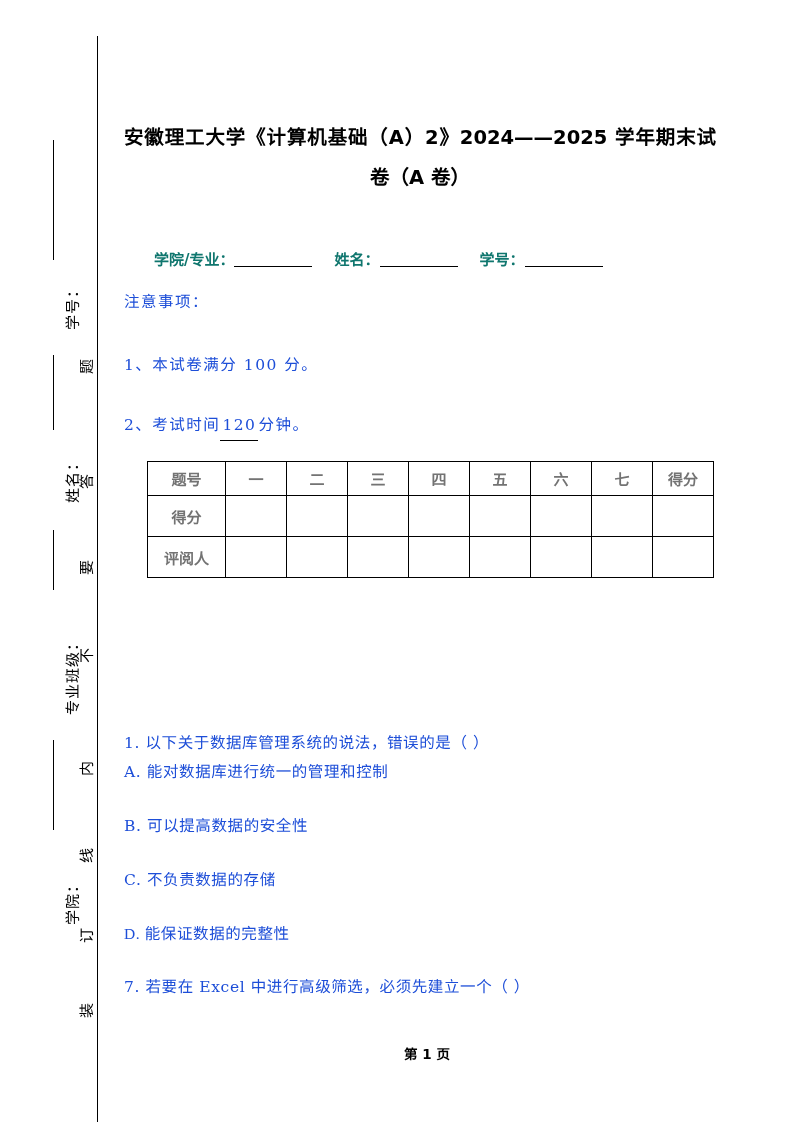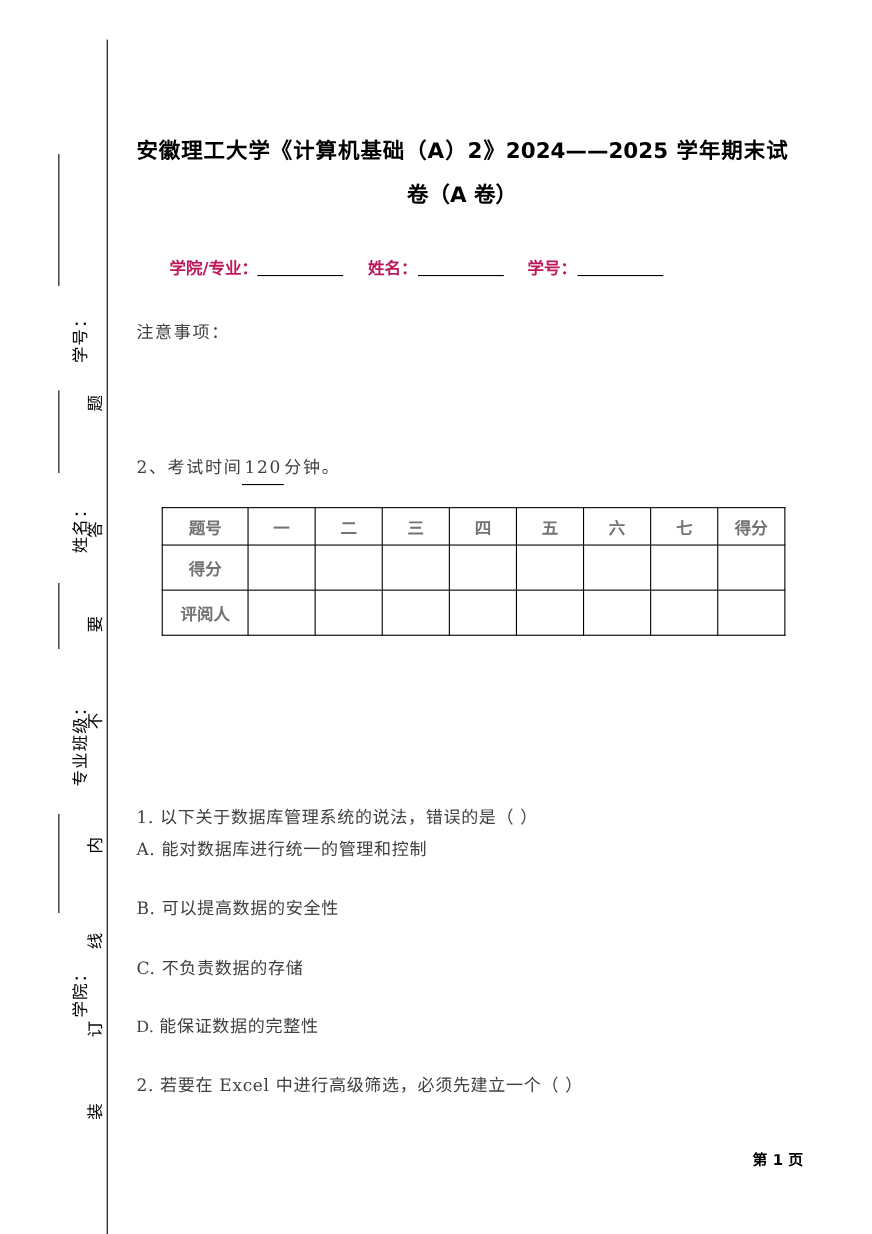--- a/index.html
+++ b/index.html
@@ -96,26 +96,26 @@
     line-height: 40px;
     text-align: justify;
     text-align-last: center;
     letter-spacing: 0px;
     color: #000;
   }
 
   .id-line {
     position: absolute;
     left: 30px;
-    top: 232px;
+    top: 248px;
     width: 570px;
     font-family: "DejaVu Sans", "Liberation Sans", sans-serif;
     font-weight: bold;
     font-size: 15px;
-    color: #be185d;
+    color: #0f766e;
     white-space: nowrap;
   }
   .id-line .blank {
     display: inline-block;
     border-bottom: 1.4px solid #000;
     width: 78px;
     vertical-align: -2px;
   }
   .id-line .gap { display: inline-block; width: 22px; }
 
@@ -123,21 +123,21 @@
   .note-item,
   .q-text,
   .opt-text,
   .sec-head {
     position: absolute;
     left: 0;
     width: 606px;
     font-family: "DejaVu Serif", "Liberation Serif", serif;
     font-size: 15.5px;
     line-height: 30px;
-    color: #404040;
+    color: #1d4ed8;
   }
   .note-head { top: 287px; letter-spacing: 1.5px; }
   .note-item-1 { top: 350px; letter-spacing: 1.5px; }
   .note-item-2 { top: 410px; letter-spacing: 1.5px; }
   .note-item-2 .ul {
     display: inline-block;
     border-bottom: 1.2px solid #000;
     padding: 0 2px;
   }
 
@@ -180,21 +180,21 @@
   .o1b  { top: 811px; }
   .o1c  { top: 865px; }
   .o1d  { top: 919px; font-family: Liberation Serif, serif; }
   .q2   { top: 972px; }
 
   .footer {
     position: absolute;
     left: 0;
     top: 1043px;
     width: 606px;
-    text-align: right;
+    text-align: center;
     font-family: "DejaVu Sans", "Liberation Sans", sans-serif;
     font-weight: bold;
     font-size: 13.5px;
     color: #000;
   }
 </style>
 </head>
 <body>
 
 <div id="page">
@@ -226,20 +226,21 @@
   <div id="content">
 
     <h1 class="doc-title">安徽理工大学《计算机基础（A）2》2024——2025 学年期末试卷（A 卷）</h1>
 
     <div class="id-line">
       <span>学院/专业：</span><span class="blank"></span><span class="gap"></span><span>姓名：</span><span class="blank"></span><span class="gap"></span><span>学号：</span><span class="blank"></span>
     </div>
 
     <div class="note-head">注意事项：</div>
 
+    <div class="note-item note-item-1">1、本试卷满分 100 分。</div>
 
     <div class="note-item note-item-2">
       <span>2、考试时间</span><span class="ul">120</span><span>分钟。</span>
     </div>
 
     <table id="score-table">
       <tbody>
         <tr class="r-head">
           <td class="rowhead">题号</td>
           <td>一</td>
@@ -277,17 +278,17 @@
     </table>
 
 
     <div class="q-text q1">1. 以下关于数据库管理系统的说法，错误的是（   ）</div>
 
     <div class="opt-text o1b">B. 可以提高数据的安全性</div>
     <div class="opt-text o1a">A. 能对数据库进行统一的管理和控制</div>
     <div class="opt-text o1c">C. 不负责数据的存储</div>
     <div class="opt-text o1d">D. 能保证数据的完整性</div>
 
-    <div class="q-text q2">2. 若要在 Excel 中进行高级筛选，必须先建立一个（   ）</div>
+    <div class="q-text q2">7. 若要在 Excel 中进行高级筛选，必须先建立一个（   ）</div>
 
     <div class="footer">第 1 页</div>
   </div>
 </div>
 
 </body></html>

